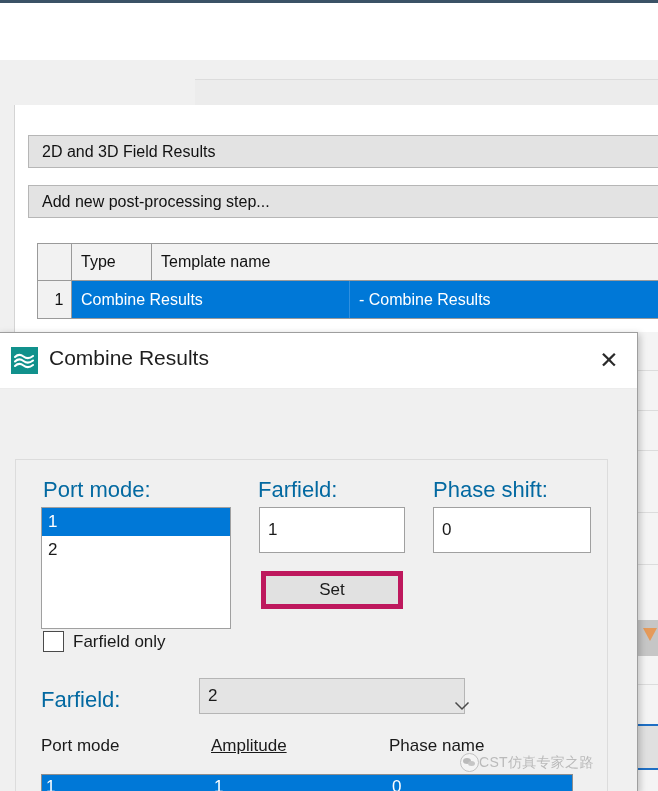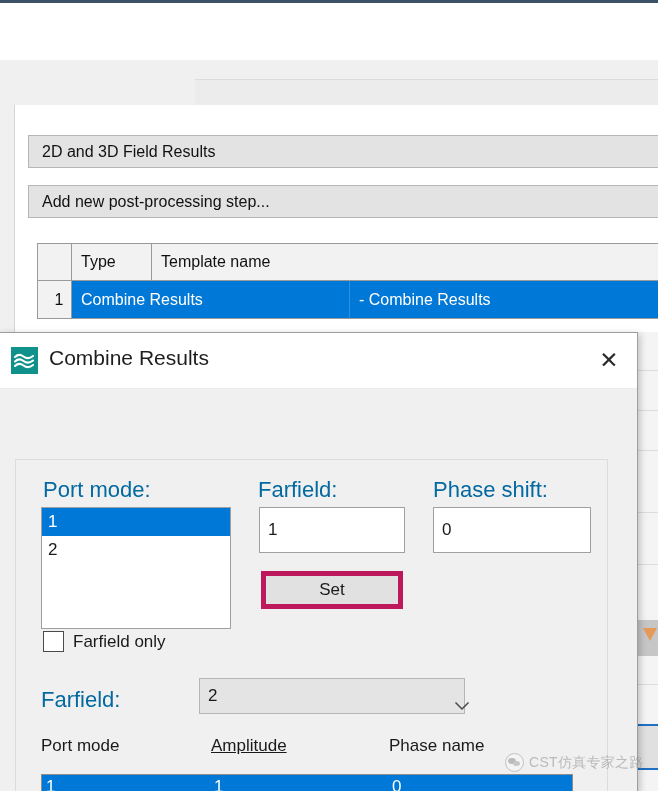--- a/index.html
+++ b/index.html
@@ -398,24 +398,23 @@
     top: 2px;
     white-space: nowrap;
   }
   .gc-port  { left: 4px; }
   .gc-amp   { left: 172px; }
   .gc-phase { left: 350px; }
 
   
   .watermark {
     position: absolute;
-    left: 505px; top: 753px;
-    display: flex;
-    align-items: center;
-    gap: 5px;
+    left: 460px; top: 753px;
+    display: flex;
+    align-items: center;
     opacity: 0.55;
     pointer-events: none;
   }
   .wm-logo {
     width: 17px; height: 17px;
     border-radius: 50%;
     border: 1px solid #9a9a9a;
     position: relative;
     background: rgba(255,255,255,0.55);
   }

